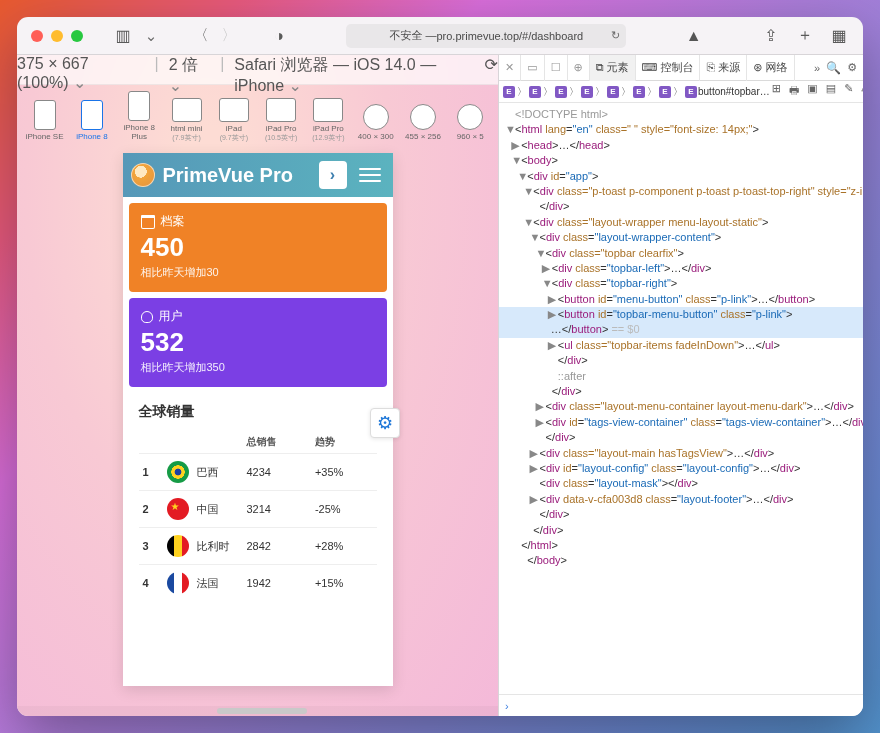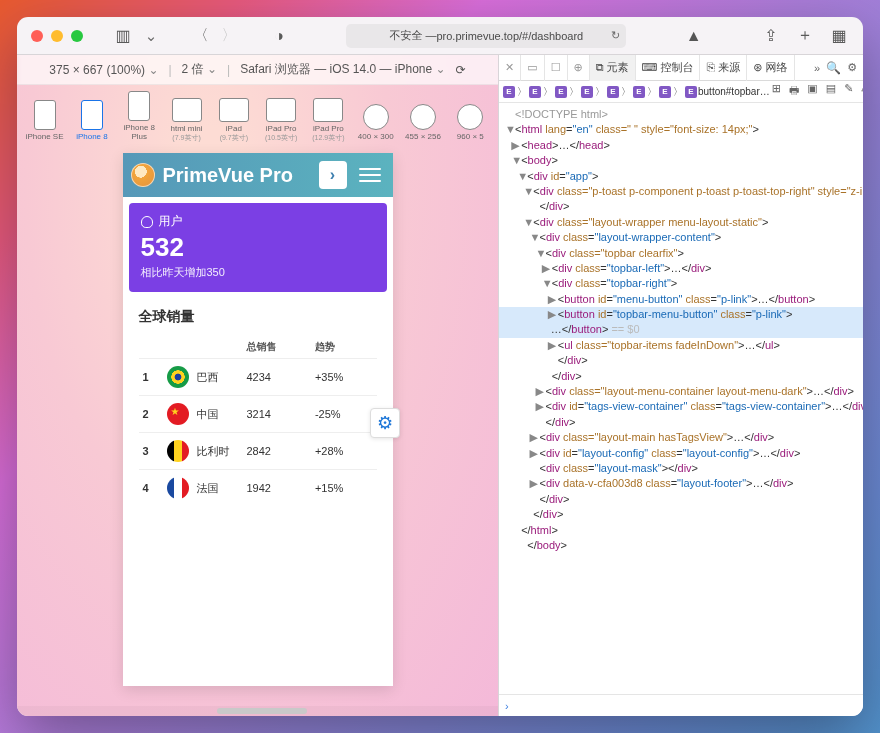--- a/index.html
+++ b/index.html
@@ -36,21 +36,21 @@
 .rp-dom .ln { padding: 0 2px 0 6px; white-space: pre; }
 .rp-dom .hl { background: #d7e9fb; }
 .rp-dom .tag { color: #9a1c7b; }
 .rp-dom .attr { color: #a97228; }
 .rp-dom .val { color: #1a6ab6; }
 .rp-dom .arrow { color: #888; display: inline-block; width: 10px; }
 .rp-dom .gray { color: #999; }
 .rp-dom .dim { color: #bbb; }
 .rp-prompt { border-top: 1px solid #e5e5e5; height: 22px; display: flex; align-items: center; padding: 0 6px; color: #3b7fe0; }
 
-.rde-bar { height: 30px; display: flex; align-items: center; justify-content: center; gap: 10px; font-size: 12px; color: #555; border-bottom: 1px solid rgba(0,0,0,0.06); background: rgba(255,255,255,0.7); backdrop-filter: blur(2px); }
+.rde-bar { height: 30px; display: flex; align-items: flex-start; justify-content: center; gap: 10px; font-size: 16px; color: #555; border-bottom: 1px solid rgba(0,0,0,0.06); background: rgba(255,255,255,0.7); backdrop-filter: blur(2px); }
 .rde-sep { color: #bbb; }
 .rde-drop::after { content: " ⌄"; color: #888; }
 
 .device-row { height: 58px; display: flex; gap: 0; padding: 4px 4px 2px; overflow: hidden; align-items: flex-end; }
 .device { width: 50px; display: flex; flex-direction: column; align-items: center; font-size: 8px; color: #666; line-height: 1.05; text-align: center; }
 .device.sel .d-ic { border-color: #1a74e8; }
 .device.sel .d-lbl { color: #1a74e8; }
 .d-ic { width: 22px; height: 30px; border: 1.5px solid #888; border-radius: 3px; margin-bottom: 3px; background: #fff; position: relative; }
 .d-ic.pad { width: 30px; height: 24px; }
 .d-ic.disk { width: 26px; height: 26px; border-radius: 50%; }
@@ -193,20 +193,25 @@
             <div class="logo-av"></div>
             <div class="logo-txt">PrimeVue Pro</div>
             <div class="nav-btn">›</div>
             <div class="menu-btn">
                 <span></span>
                 <span></span>
                 <span></span>
               </div>
           </div>
 
+          <div class="card orange">
+            <div class="card-title">档案</div>
+            <div class="card-num">450</div>
+            <div class="card-sub">相比昨天增加30</div>
+          </div>
 
           <div class="card purple">
             <div class="card-title">用户</div>
             <div class="card-num">532</div>
             <div class="card-sub">相比昨天增加350</div>
           </div>
 
           <div class="panel">
             <div class="panel-title">全球销量</div>
             <table class="sales">
@@ -344,20 +349,21 @@
           <div class="ln ">        <span class="arrow"></span>&lt;/<span class="tag">div</span>&gt;</div>
           <div class="ln ">      <span class="arrow">▼</span>&lt;<span class="tag">div</span> <span class="attr">class="layout-wrapper</span> <span class="attr">menu-layout-static"</span>&gt;</div>
           <div class="ln ">        <span class="arrow">▼</span>&lt;<span class="tag">div</span> <span class="attr">class</span>=<span class="val">"layout-wrapper-content"</span>&gt;</div>
           <div class="ln ">          <span class="arrow">▼</span>&lt;<span class="tag">div</span> <span class="attr">class="topbar</span> <span class="attr">clearfix"</span>&gt;</div>
           <div class="ln ">            <span class="arrow">▶</span>&lt;<span class="tag">div</span> <span class="attr">class</span>=<span class="val">"topbar-left"</span>&gt;…&lt;/<span class="tag">div</span>&gt;</div>
           <div class="ln ">            <span class="arrow">▼</span>&lt;<span class="tag">div</span> <span class="attr">class</span>=<span class="val">"topbar-right"</span>&gt;</div>
           <div class="ln ">              <span class="arrow">▶</span>&lt;<span class="tag">button</span> <span class="attr">id</span>=<span class="val">"menu-button"</span> <span class="attr">class</span>=<span class="val">"p-link"</span>&gt;…&lt;/<span class="tag">button</span>&gt;</div>
           <div class="ln hl">              <span class="arrow">▶</span>&lt;<span class="tag">button</span> <span class="attr">id</span>=<span class="val">"topbar-menu-button"</span> <span class="attr">class</span>=<span class="val">"p-link"</span>&gt;<br>               …&lt;/<span class="tag">button</span>&gt;<span class="dim"> == $0</span></div>
           <div class="ln ">              <span class="arrow">▶</span>&lt;<span class="tag">ul</span> <span class="attr">class="topbar-items</span> <span class="attr">fadeInDown"</span>&gt;…&lt;/<span class="tag">ul</span>&gt;</div>
           <div class="ln ">              <span class="arrow"></span>&lt;/<span class="tag">div</span>&gt;</div>
+          <div class="ln ">              <span class="arrow"></span><span class="gray">::after</span></div>
           <div class="ln ">            <span class="arrow"></span>&lt;/<span class="tag">div</span>&gt;</div>
           <div class="ln ">          <span class="arrow">▶</span>&lt;<span class="tag">div</span> <span class="attr">class="layout-menu-container</span> <span class="attr">layout-menu-dark"</span>&gt;…&lt;/<span class="tag">div</span>&gt;</div>
           <div class="ln ">          <span class="arrow">▶</span>&lt;<span class="tag">div</span> <span class="attr">id</span>=<span class="val">"tags-view-container"</span> <span class="attr">class</span>=<span class="val">"tags-view-container"</span>&gt;…&lt;/<span class="tag">div</span>&gt;</div>
           <div class="ln ">          <span class="arrow"></span>&lt;/<span class="tag">div</span>&gt;</div>
           <div class="ln ">        <span class="arrow">▶</span>&lt;<span class="tag">div</span> <span class="attr">class="layout-main</span> <span class="attr">hasTagsView"</span>&gt;…&lt;/<span class="tag">div</span>&gt;</div>
           <div class="ln ">        <span class="arrow">▶</span>&lt;<span class="tag">div</span> <span class="attr">id</span>=<span class="val">"layout-config"</span> <span class="attr">class</span>=<span class="val">"layout-config"</span>&gt;…&lt;/<span class="tag">div</span>&gt;</div>
           <div class="ln ">        <span class="arrow"></span>&lt;<span class="tag">div</span> <span class="attr">class</span>=<span class="val">"layout-mask"</span>&gt;&lt;/<span class="tag">div</span>&gt;</div>
           <div class="ln ">        <span class="arrow">▶</span>&lt;<span class="tag">div</span> <span class="attr">data-v-cfa003d8</span> <span class="attr">class</span>=<span class="val">"layout-footer"</span>&gt;…&lt;/<span class="tag">div</span>&gt;</div>
           <div class="ln ">        <span class="arrow"></span>&lt;/<span class="tag">div</span>&gt;</div>
           <div class="ln ">      <span class="arrow"></span>&lt;/<span class="tag">div</span>&gt;</div>

